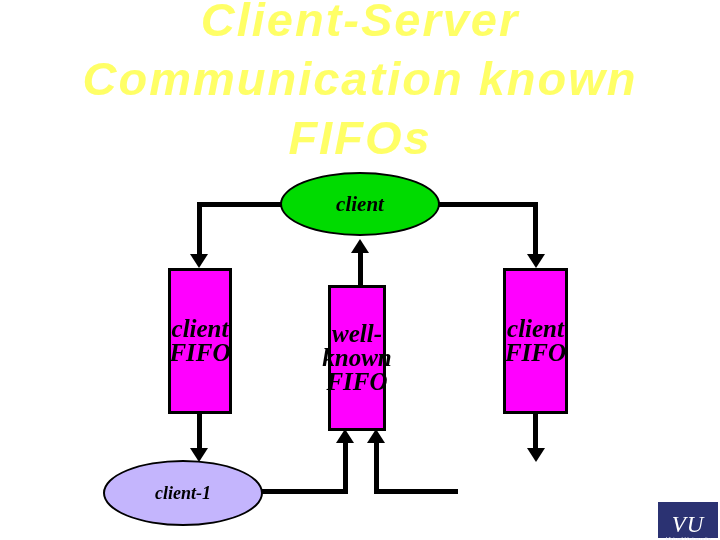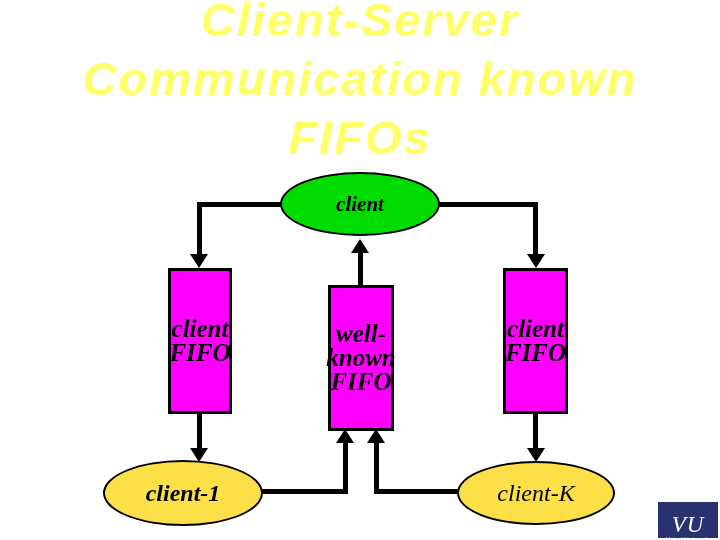--- a/index.html
+++ b/index.html
@@ -22,32 +22,32 @@
   .ellipse {
     position:absolute; border-radius:50%;
     border:2px solid #000; box-sizing:border-box;
     display:flex; align-items:center; justify-content:center;
     color:#000;
   }
   .server {
     left:280px; top:172px; width:160px; height:64px;
     background:#00DB00; font-weight:bold; font-size:21px;
   }
-  .client-ellipse { background:#fde047; font-size:24px; }
+  .client-ellipse { background:#c4b5fd; font-size:18px; }
   .client-1 { left:103px; top:460px; width:160px; height:66px; font-weight:bold; }
   .client-k { left:457px; top:461px; width:158px; height:64px; font-weight:normal; }
   .fifo-rect {
     position:absolute; background:#FF00FF;
     border:3px solid #000; box-sizing:border-box;
     display:flex; align-items:center; justify-content:center;
     text-align:center; color:#000;
     font-weight:bold; font-size:25px; line-height:24px;
   }
   .fifo-left  { left:168px; top:268px; width:64px; height:146px; }
-  .fifo-mid   { left:328px; top:285px; width:66px; height:146px; }
+  .fifo-mid   { left:328px; top:285px; width:58px; height:146px; }
   .fifo-right { left:503px; top:268px; width:65px; height:146px; }
   .shape-label { white-space:pre-line; }
   
   .line { position:absolute; background:#000; }
   .arrow-down { position:absolute; width:0; height:0;
     border-left:9px solid transparent; border-right:9px solid transparent;
     border-top:14px solid #000; }
   .arrow-up { position:absolute; width:0; height:0;
     border-left:9px solid transparent; border-right:9px solid transparent;
     border-bottom:14px solid #000; }
@@ -116,22 +116,19 @@
   <div class="line" style="left:343px; top:443px; width:5px; height:51px;"></div>
   <div class="arrow-up" style="left:336px; top:429px;"></div>
 
   <div class="line" style="left:374px; top:489px; width:84px; height:5px;"></div>
   <div class="line" style="left:374px; top:443px; width:5px; height:51px;"></div>
   <div class="arrow-up" style="left:367px; top:429px;"></div>
 
   <div class="ellipse client-ellipse client-1">
     <span class="shape-label">client-1</span>
   </div>
-  <div class="ellipse client-ellipse client-k">
-    <span class="shape-label">client-K</span>
-  </div>
 
   <div class="logo">
     <div class="logo-vu">VU</div>
     <div class="logo-caption">Virtual University</div>
   </div>
 
 </div>
 
 </body></html>

